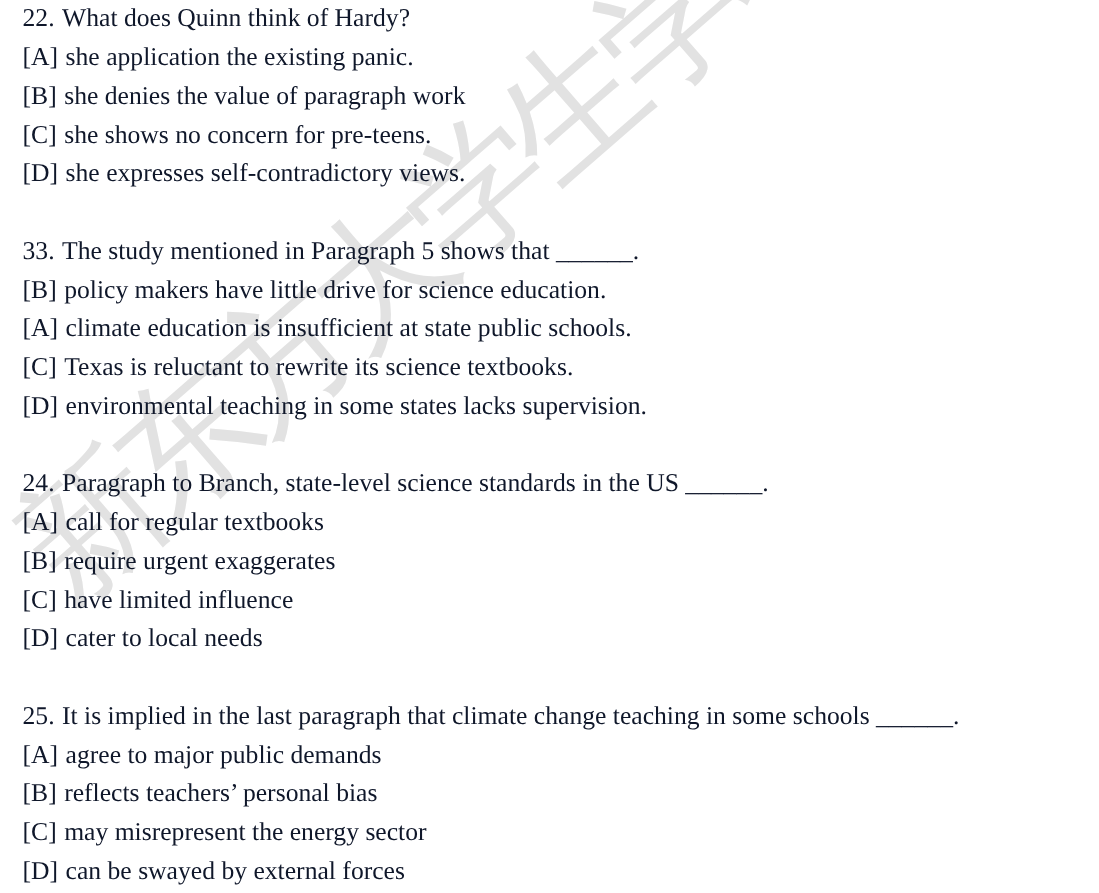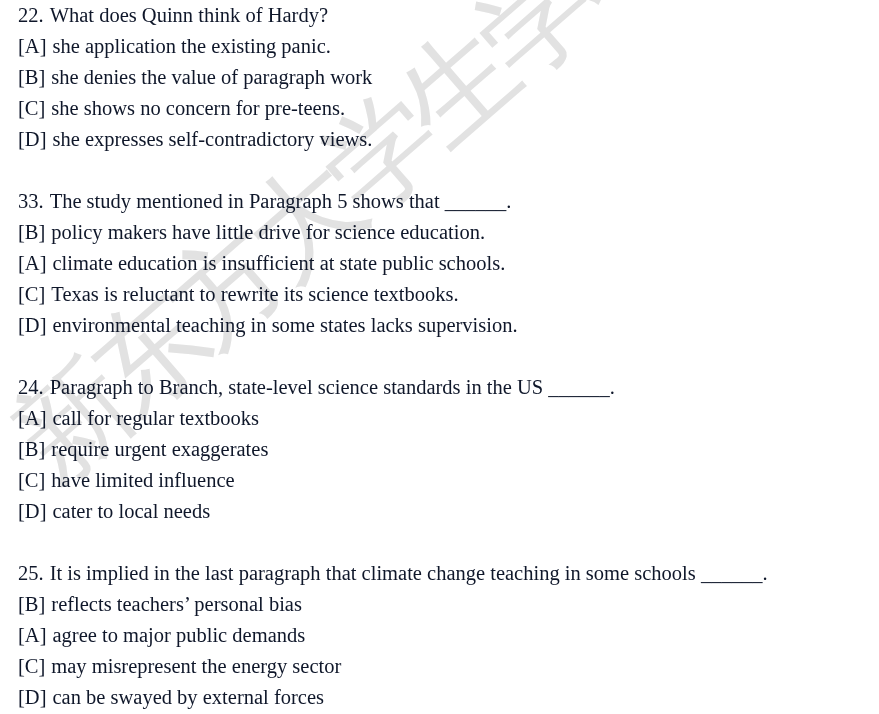--- a/index.html
+++ b/index.html
@@ -81,19 +81,19 @@
     <div class="line"><span class="qnum">24.</span><span>Paragraph to Branch, state-level science standards in the US ______.</span></div>
     <div class="line"><span class="opt-label">[A]</span><span>call for regular textbooks</span></div>
     <div class="line"><span class="opt-label">[B]</span><span>require urgent exaggerates</span></div>
     <div class="line"><span class="opt-label">[C]</span><span>have limited influence</span></div>
     <div class="line"><span class="opt-label">[D]</span><span>cater to local needs</span></div>
   </div>
   <div class="blank-line"></div>
 
   <div>
     <div class="line"><span class="qnum">25.</span><span>It is implied in the last paragraph that climate change teaching in some schools ______.</span></div>
+    <div class="line"><span class="opt-label">[A]</span><span>agree to major public demands</span></div>
     <div class="line"><span class="opt-label">[B]</span><span>reflects teachers’ personal bias</span></div>
-    <div class="line"><span class="opt-label">[A]</span><span>agree to major public demands</span></div>
     <div class="line"><span class="opt-label">[C]</span><span>may misrepresent the energy sector</span></div>
     <div class="line"><span class="opt-label">[D]</span><span>can be swayed by external forces</span></div>
   </div>
 
 </div>
 
 </body></html>

